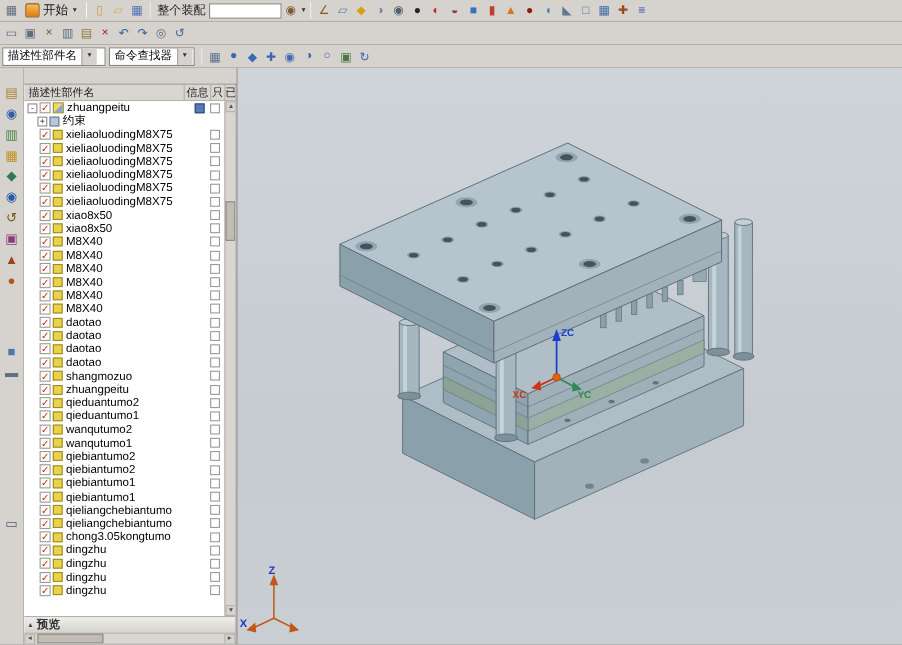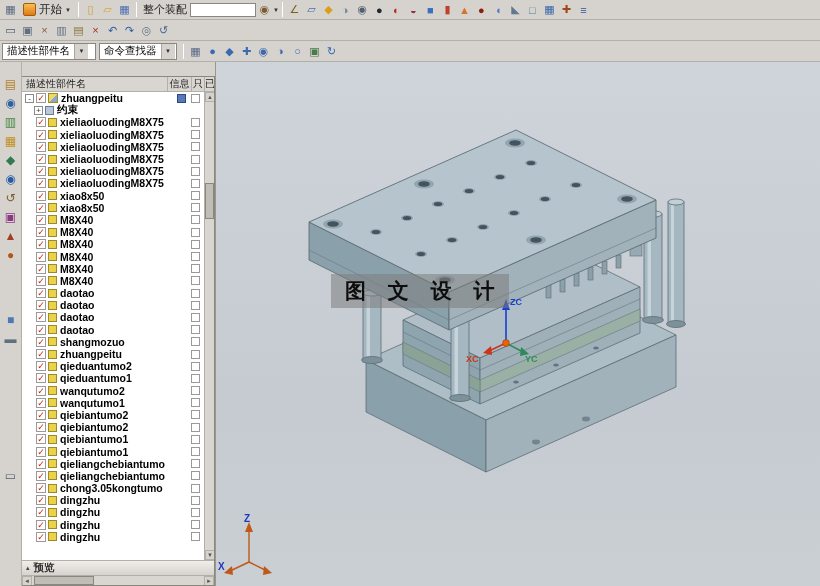--- a/index.html
+++ b/index.html
@@ -42,21 +42,21 @@
   .c-mo{width:9px;overflow:hidden;height:100%;display:flex;align-items:center;}
   .tree-wrap{flex:1;display:flex;overflow:hidden;background:#fff;}
   .tree{flex:1;overflow:hidden;}
   .trow{display:flex;align-items:center;height:12.2px;font-size:10.5px;white-space:nowrap;padding-left:3px;color:#000;}
   .tind{flex:none;display:inline-block;}
   .texp{width:9px;height:9px;border:1px solid #8a8a8a;font-size:8px;line-height:7px;text-align:center;margin-right:2px;background:#fff;flex:none;color:#333;}
   .tchk{width:10px;height:10px;border:1px solid #9a9a9a;background:#fff;color:#cc2200;font-size:9px;line-height:8px;text-align:center;margin-right:2px;flex:none;font-weight:bold;}
   .tico{width:9px;height:9px;margin-right:3px;flex:none;border:1px solid #9a8a28;background:#ecd24a;}
   .tico.root{background:linear-gradient(135deg,#f0d862 55%,#88a8d0 55%);width:10px;height:10px;}
   .tico.constraints{background:#b8c8d8;border-color:#6a7a94;}
-  .tlabel{flex:1;overflow:hidden;font-weight:bold;}
+  .tlabel{flex:1;overflow:hidden;}
   .tinfo{width:20px;flex:none;display:flex;justify-content:center;}
   .tdisk{width:9px;height:9px;background:#5878b8;border:1px solid #2a4a80;}
   .tro{width:9px;height:9px;border:1px solid #9a9a9a;background:#fff;flex:none;margin-right:4px;}
   .tro.empty{border-color:transparent;background:transparent;}
   .vscroll{width:10px;background:#d9d6d1;border-left:1px solid #b3b0aa;display:flex;flex-direction:column;flex:none;}
   .sbtn{height:10px;width:10px;background:#d6d3ce;border:1px solid #b3b0aa;font-size:6px;display:flex;align-items:center;justify-content:center;color:#555;flex:none;}
   .vtrack{flex:1;position:relative;}
   .vthumb{position:absolute;top:18%;left:0;width:100%;height:36px;background:#c0bdb6;border:1px solid #8a877f;}
   .preview-bar{height:15px;background:linear-gradient(#efeeea,#d6d3ce);border-top:1px solid #b3b0aa;display:flex;align-items:center;gap:4px;padding:0 4px;font-size:10.5px;font-weight:bold;color:#333;flex:none;}
   .pcaret{font-size:7px;color:#444;}
@@ -624,16 +624,15 @@
           <line x1="33" y1="500" x2="33" y2="468" stroke="#c05818" stroke-width="1.4"></line>
           <polygon points="29,470 37,470 33,460" fill="#c05818"></polygon>
           <line x1="33" y1="500" x2="14" y2="509" stroke="#c05818" stroke-width="1.4"></line>
           <polygon points="16,504 17,513 8,511" fill="#c05818"></polygon>
           <line x1="33" y1="500" x2="51" y2="509" stroke="#c05818" stroke-width="1.4"></line>
           <polygon points="48,504 47,513 56,511" fill="#c05818"></polygon>
           <text x="28" y="460" fill="#2038c0">Z</text>
           <text x="2" y="508" fill="#2038c0">X</text>
         </g>
       </svg>
-      <div class="watermark">图 文 设 计</div>
     </div>
   </div>
 </div>
 
 </body></html>

